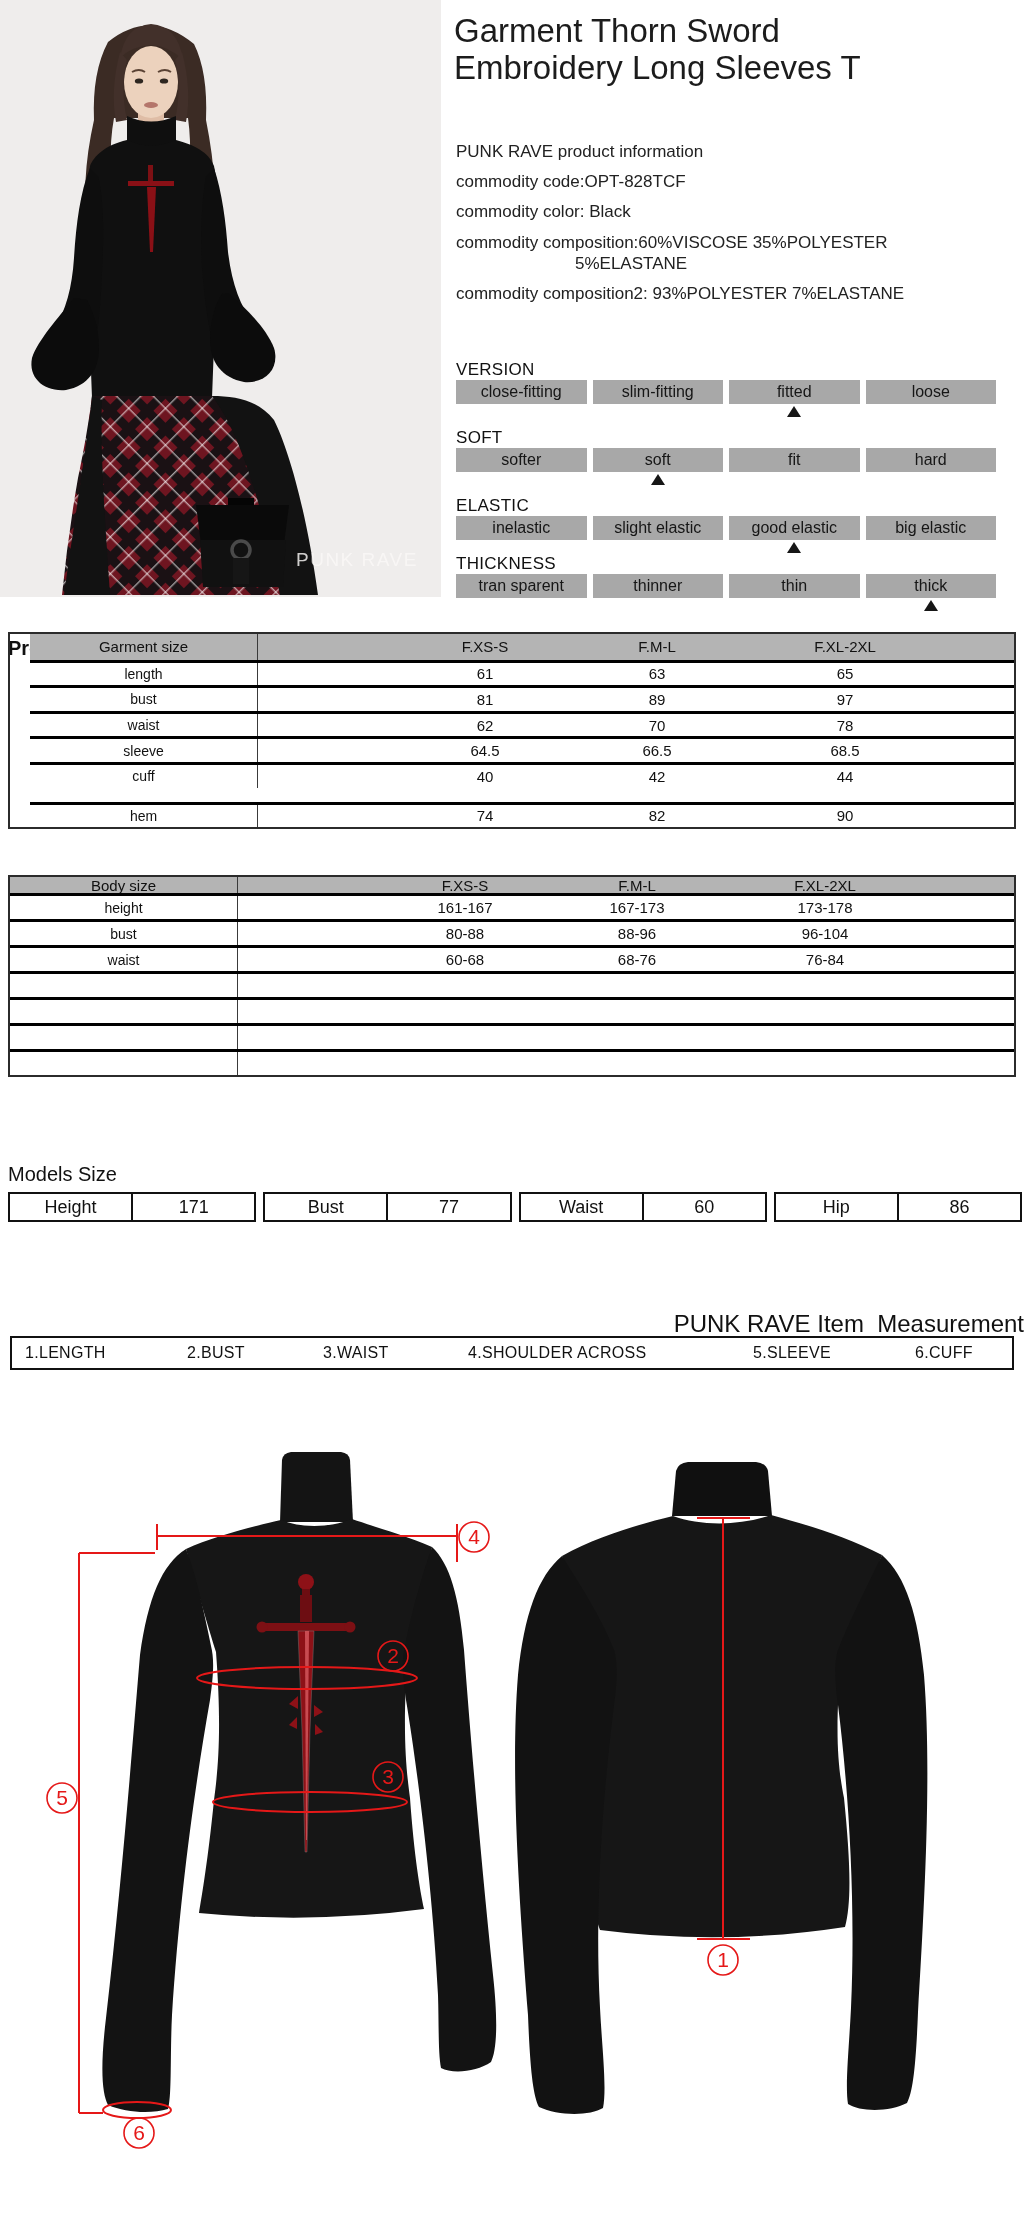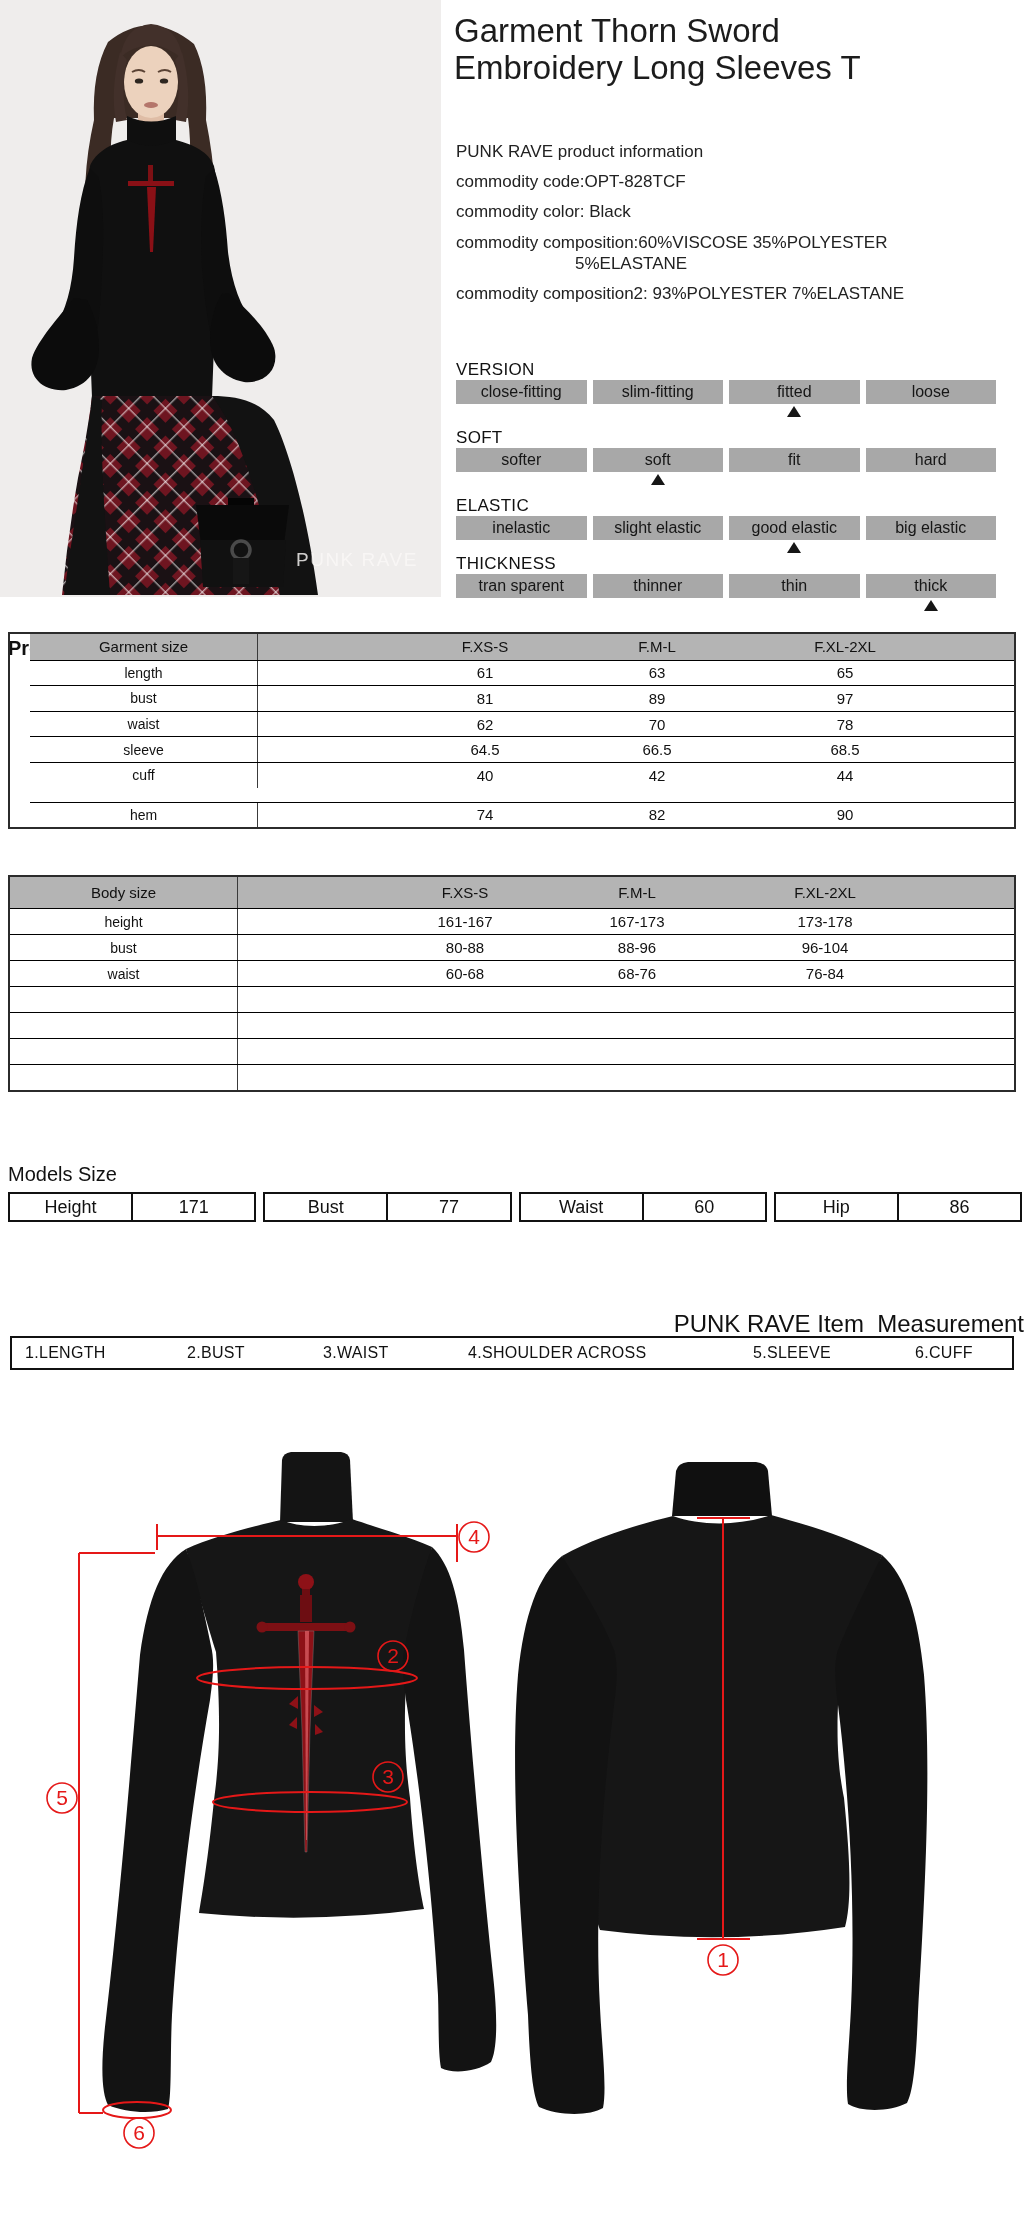--- a/index.html
+++ b/index.html
@@ -25,21 +25,21 @@
                font-size:16px; text-align:center; overflow:hidden; white-space:nowrap; }
   .tri { position:absolute; top:46px; width:0; height:0;
          border-left:7px solid transparent; border-right:7px solid transparent;
          border-bottom:11px solid #161616; }
 
   
   .size-heading { position:absolute; left:8px; top:637px; font-size:20px; color:#111; }
   .size-heading b { font-weight:700; }
   .size-heading span { font-weight:400; font-size:18px; }
   .stable { position:absolute; left:8px; width:1008px; border:2px solid #2b2b2b; }
-  .trow { position:relative; border-top:1px solid #000000; }
+  .trow { position:relative; border-top:3px solid #000000; }
   .trow:first-child { border-top:none; }
   .trow.head { background:#b4b4b4; }
   .tlabel { position:absolute; left:0; top:0; bottom:0; width:228px; border-right:1px solid #3a3a3a;
             text-align:center; font-size:14px; color:#111; display:flex; align-items:center; justify-content:center; }
   .trow.head .tlabel { font-size:15px; }
   .tv { position:absolute; top:0; bottom:0; width:180px; text-align:center; font-size:15px; color:#111;
         display:flex; align-items:center; justify-content:center; }
   .tv.c1 { left:365px; } .tv.c2 { left:537px;text-align:right; } .tv.c3 { left:725px; }
 
   .badge { position:absolute; left:311px; top:1095px; width:410px; height:27px; background:#b0b0b0;
@@ -221,21 +221,21 @@
     </div>
     <div class="trow" style="height:25.6px;margin-top:14px;">
       <div class="tlabel">hem</div>
       <div class="tv c1">74</div>
       <div class="tv c2">82</div>
       <div class="tv c3">90</div>
     </div>
   </div>
 
   <div class="stable" style="top:875px;">
-    <div class="trow head" style="height:31px;text-decoration:underline;">
+    <div class="trow head" style="height:16px;text-decoration:underline;">
       <div class="tlabel">Body size</div>
       <div class="tv c1">F.XS-S</div>
       <div class="tv c2">F.M-L</div>
       <div class="tv c3">F.XL-2XL</div>
     </div>
     <div class="trow" style="height:26px;">
       <div class="tlabel">height</div>
       <div class="tv c1">161-167</div>
       <div class="tv c2">167-173</div>
       <div class="tv c3">173-178</div>

